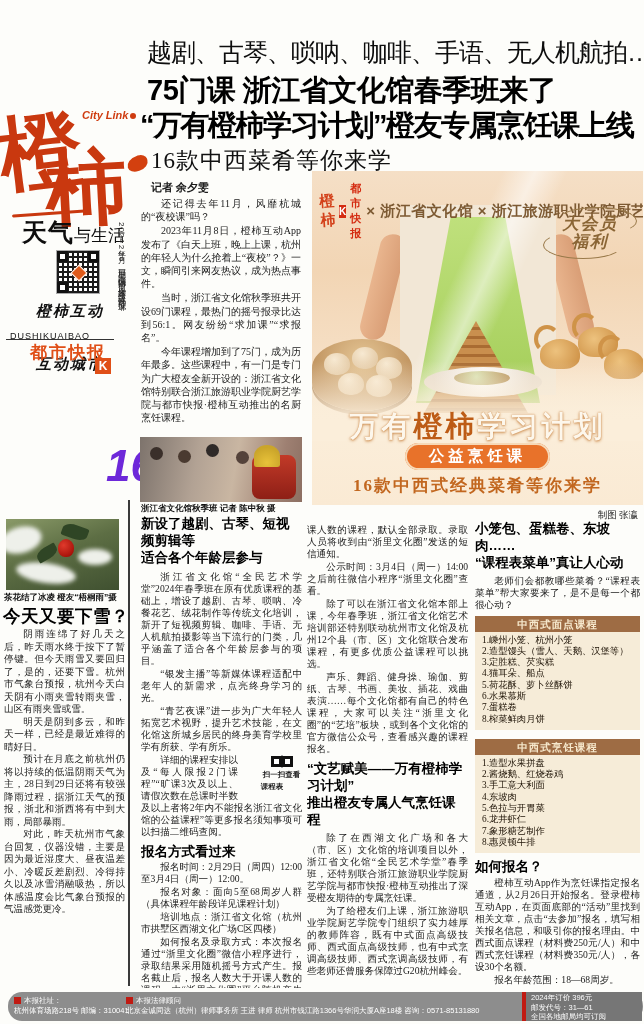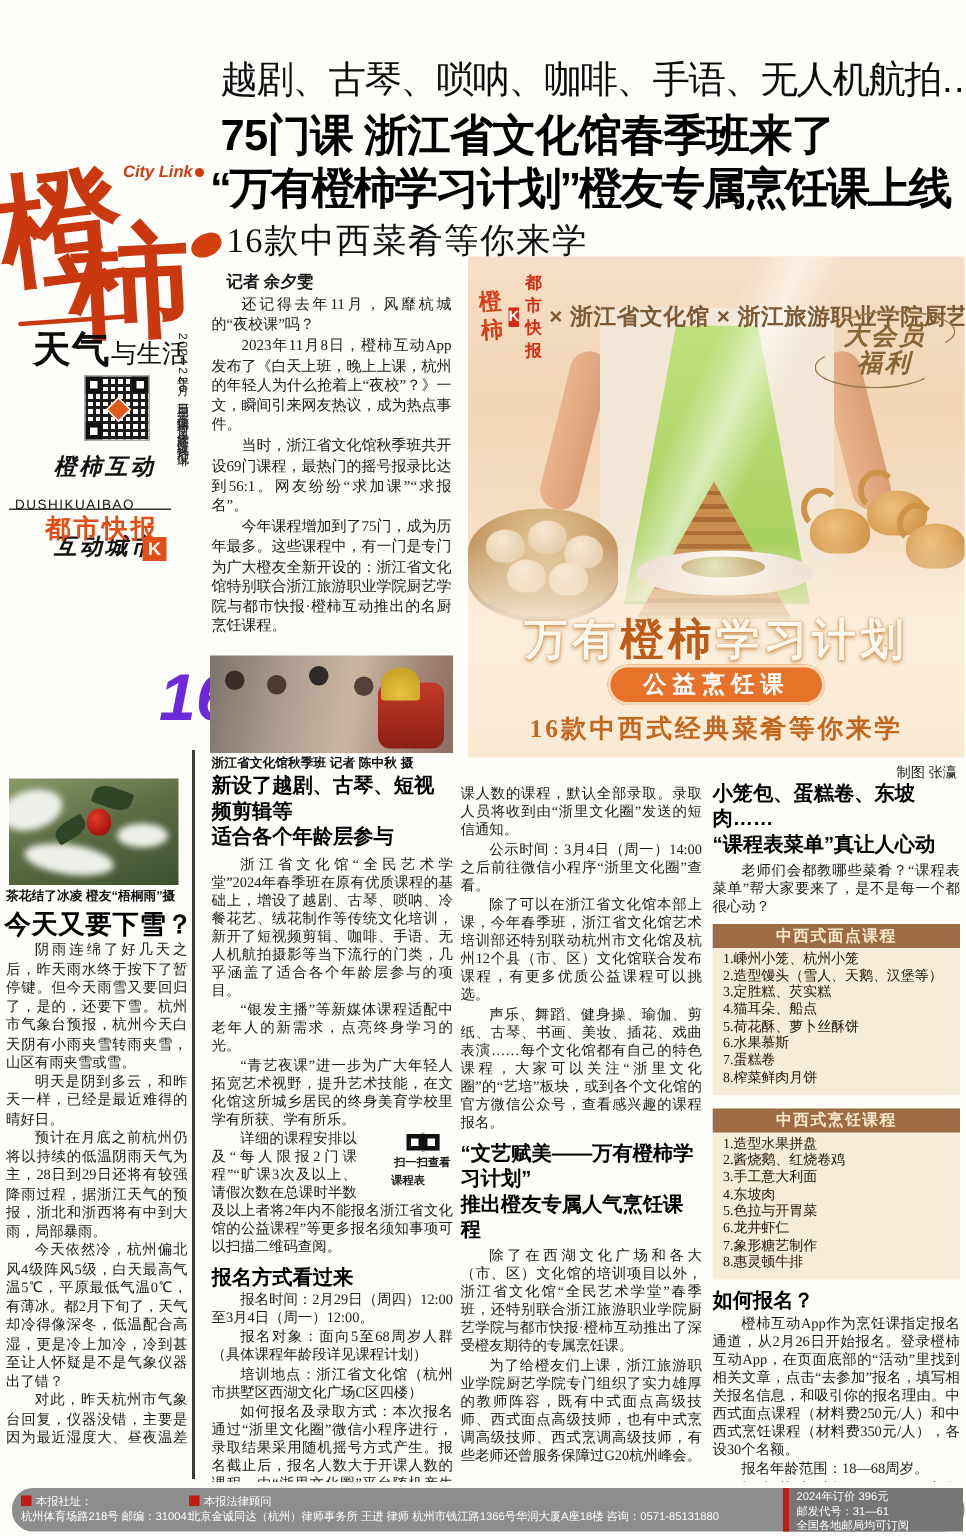--- a/index.html
+++ b/index.html
@@ -205,21 +205,20 @@
     <span class="leaf l1"></span>
       <span class="leaf l2"></span>
     <span class="bud"></span>
   </div>
   <div class="abs photo-cap wcap">茶花结了冰凌 橙友“梧桐雨”摄</div>
   <div class="abs whead sans">今天又要下雪？</div>
   <div class="abs wbody">
     <p class="para">阴雨连绵了好几天之后，昨天雨水终于按下了暂停键。但今天雨雪又要回归了，是的，还要下雪。杭州市气象台预报，杭州今天白天阴有小雨夹雪转雨夹雪，山区有雨夹雪或雪。</p>
     <p class="para">明天是阴到多云，和昨天一样，已经是最近难得的晴好日。</p>
     <p class="para">预计在月底之前杭州仍将以持续的低温阴雨天气为主，28日到29日还将有较强降雨过程，据浙江天气的预报，浙北和浙西将有中到大雨，局部暴雨。</p>
-    <p class="para">今天依然冷，杭州偏北风4级阵风5级，白天最高气温5℃，平原最低气温0℃，有薄冰。都2月下旬了，天气却冷得像深冬，低温配合高湿，更是冷上加冷，冷到甚至让人怀疑是不是气象仪器出了错？</p>
     <p class="para">对此，昨天杭州市气象台回复，仪器没错，主要是因为最近湿度大、昼夜温差小、冷暖反差剧烈、冷得持久以及冰雪消融吸热，所以体感温度会比气象台预报的气温感觉更冷。</p>
 
   </div>
 
   <div class="abs kicker sans">越剧、古琴、唢呐、咖啡、手语、无人机航拍……</div>
   <div class="abs h1a sans">75门课  浙江省文化馆春季班来了</div>
   <div class="abs h1b sans">“万有橙柿学习计划”橙友专属烹饪课上线</div>
   <div class="abs hl-dot"></div>
   <div class="abs h2">16款中西菜肴等你来学</div>
   <div class="abs byline">记者 余夕雯</div>

